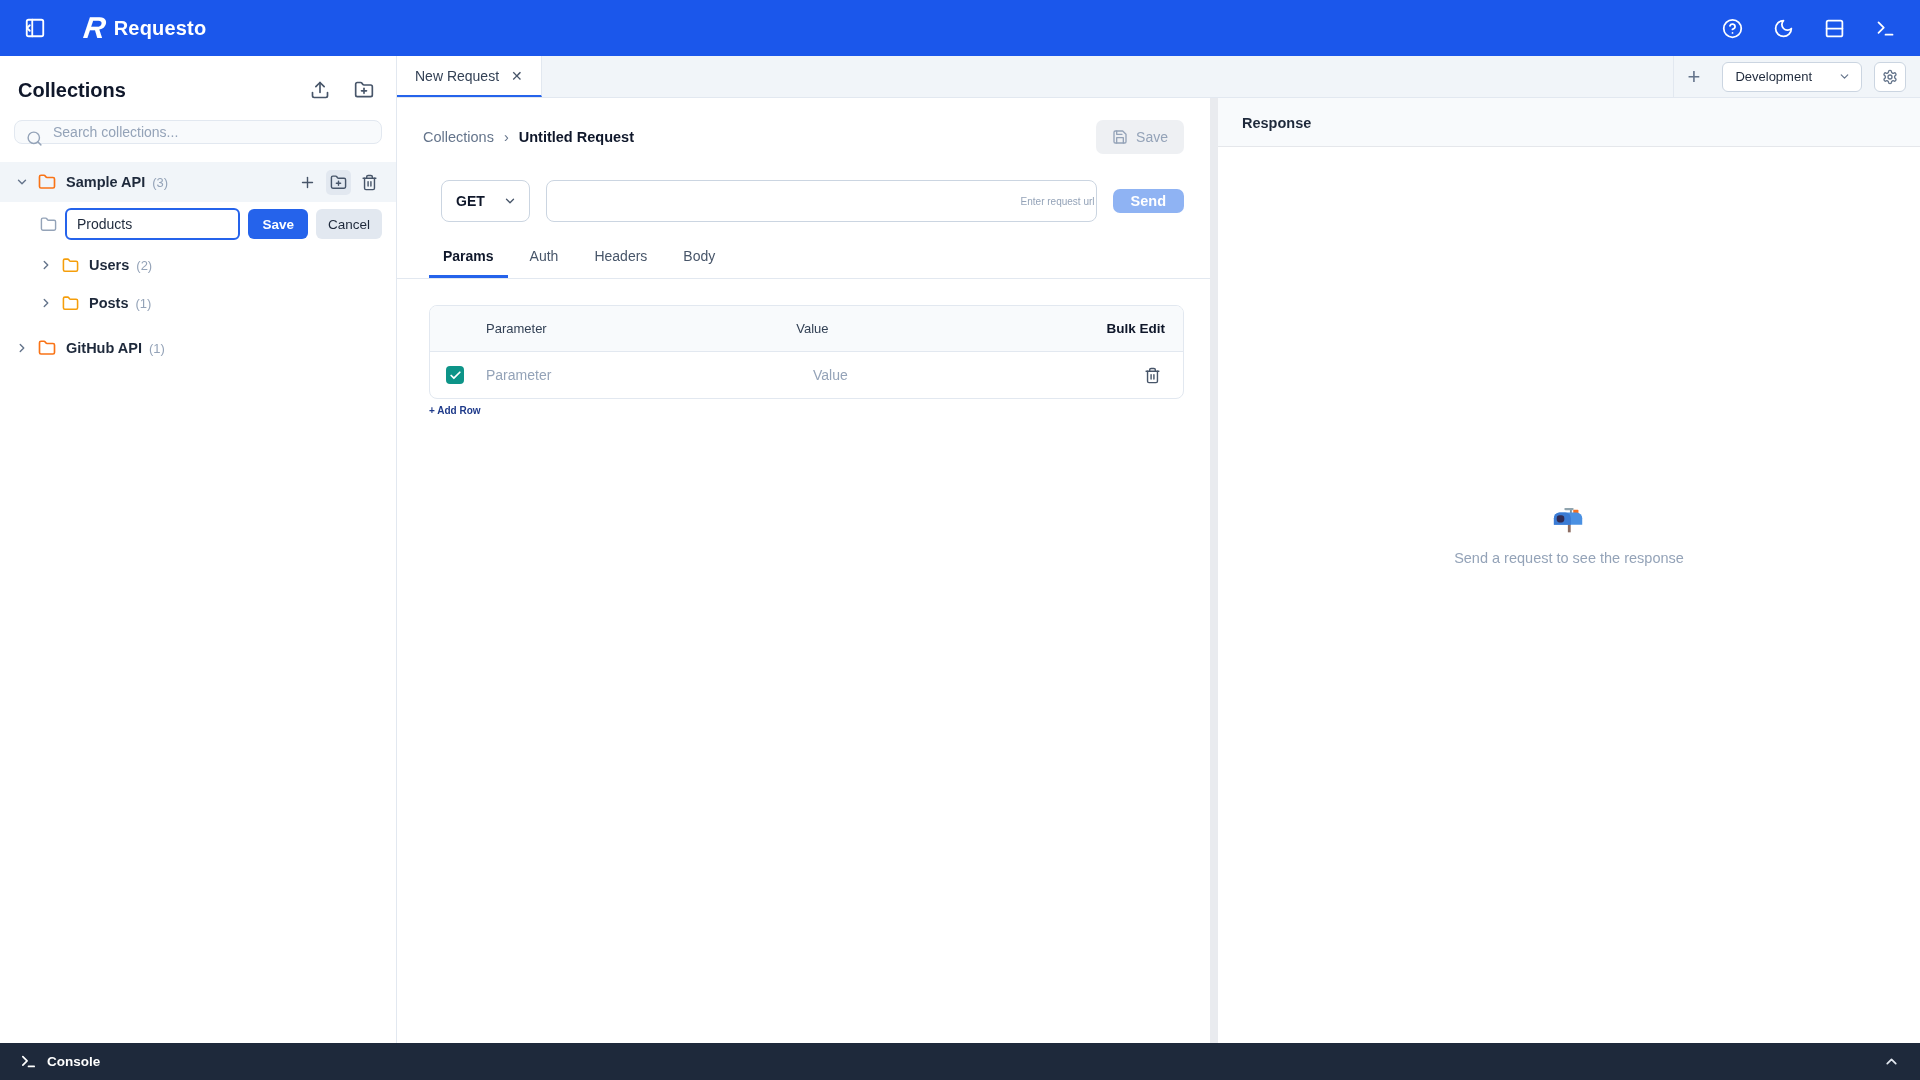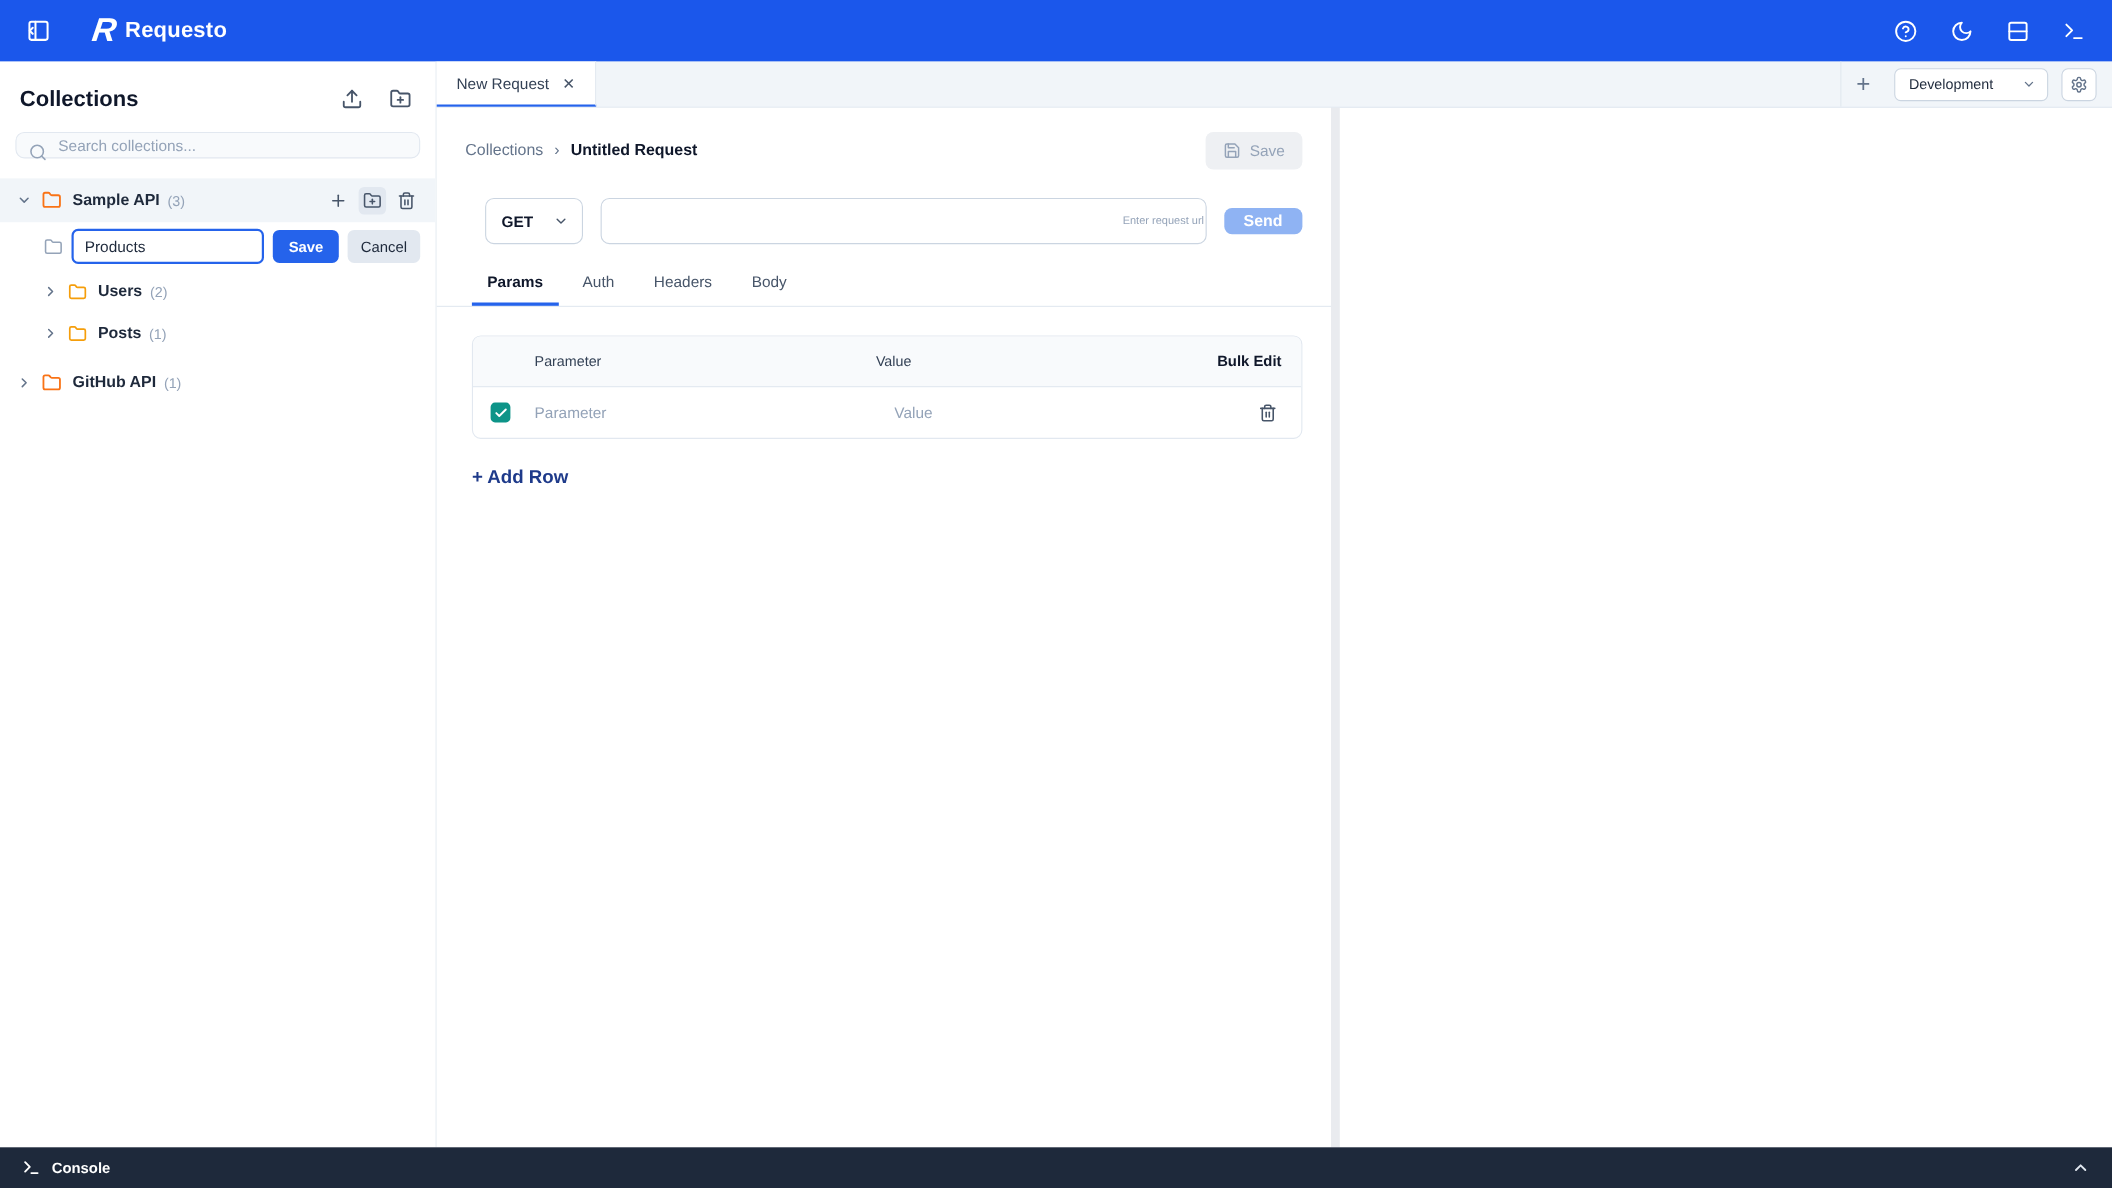--- a/index.html
+++ b/index.html
@@ -93,21 +93,21 @@
   .pt-head .c-check { width:40px; }
   .pt-head .c-param, .pt-head .c-value { flex:1; font-size:13px; color:#334155; }
   .pt-bulk { margin-left:auto; background:none; border:none; font-size:13.5px; font-weight:700; color:#0f172a; cursor:pointer; }
   .pt-row { display:flex; align-items:center; height:46px; padding:0 18px 0 16px; }
   .pt-row .c-check { width:40px; display:flex; }
   .checkbox { width:18px; height:18px; background:#0d9488; border-radius:4px; display:flex; align-items:center; justify-content:center; cursor:pointer; }
   .checkbox svg { color:#fff; }
   .cell-input { flex:1; border:none; outline:none; font-size:14px; color:#1e293b; background:transparent; min-width:0; }
   .cell-input::placeholder { color:#94a3b8; }
   .row-del { margin-left:auto; background:none; border:none; color:#475569; cursor:pointer; display:flex; padding:4px; }
-  .add-row { margin:25px 0 0 32px; background:none; border:none; font-size:17px; font-weight:600; color:#1e3a8a; cursor:pointer; align-self:flex-start; }
+  .add-row { margin:6px 0 0 32px; background:none; border:none; font-size:10px; font-weight:600; color:#1e3a8a; cursor:pointer; align-self:flex-start; }
 
   
   .resp-head { padding:16px 24px 14px; background:#f8fafc; border-bottom:1px solid #e5e7eb; }
   .resp-title { font-size:14.5px; font-weight:700; color:#1e293b; }
   .resp-empty { flex:1; display:flex; flex-direction:column; align-items:center; justify-content:center; gap:12px; padding-bottom:120px; }
   .resp-empty-text { font-size:14.5px; color:#94a3b8; }
 
   
   .console-bar { height:37px; background:#1e293b; display:flex; align-items:center; padding:0 20px; flex:0 0 auto; color:#fff; }
   .console-label { font-size:13.5px; font-weight:700; margin-left:10px; }
@@ -386,20 +386,37 @@
               </button>
             </div>
           </div>
 
           <button class="add-row">+ Add Row</button>
 
         </section>
 
         <div class="v-divider"></div>
 
+        <section class="resp-panel">
+          <div class="resp-head">
+            <span class="resp-title">Response</span>
+          </div>
+          <div class="resp-empty">
+            <svg width="34" height="34" viewBox="0 0 36 36">
+              <rect x="16.8" y="20" width="3" height="10" fill="#8d6e63"></rect>
+              <rect x="19" y="4.5" width="2" height="7" fill="#78909c"></rect>
+              <rect x="13" y="4.2" width="10" height="2.4" rx="1.2" fill="#90a4ae"></rect>
+              <rect x="22.5" y="6.2" width="5.5" height="5" rx="0.8" fill="#f4711f"></rect>
+              <path d="M8 9 h18 a6 6 0 0 1 6 6 v7 H2 v-7 a6 6 0 0 1 6-6 Z" fill="#4a90e2"></path>
+              <path d="M8 9 h6 a6 6 0 0 1 6 6 v7 H2 v-7 a6 6 0 0 1 6-6 Z" fill="#3b7bd4"></path>
+              <rect x="5" y="12" width="8" height="7.5" rx="3" fill="#312b53"></rect>
+            </svg>
+            <span class="resp-empty-text">Send a request to see the response</span>
+          </div>
+        </section>
 
       </div>
     </div>
   </div>
 
   <footer class="console-bar">
     <svg width="17" height="17" viewBox="0 0 24 24" fill="none" stroke="currentColor" stroke-width="2.4" stroke-linecap="round" stroke-linejoin="round">
         <polyline points="4 17 10 11 4 5"></polyline>
         <line x1="12" y1="19" x2="20" y2="19"></line>
       </svg>

